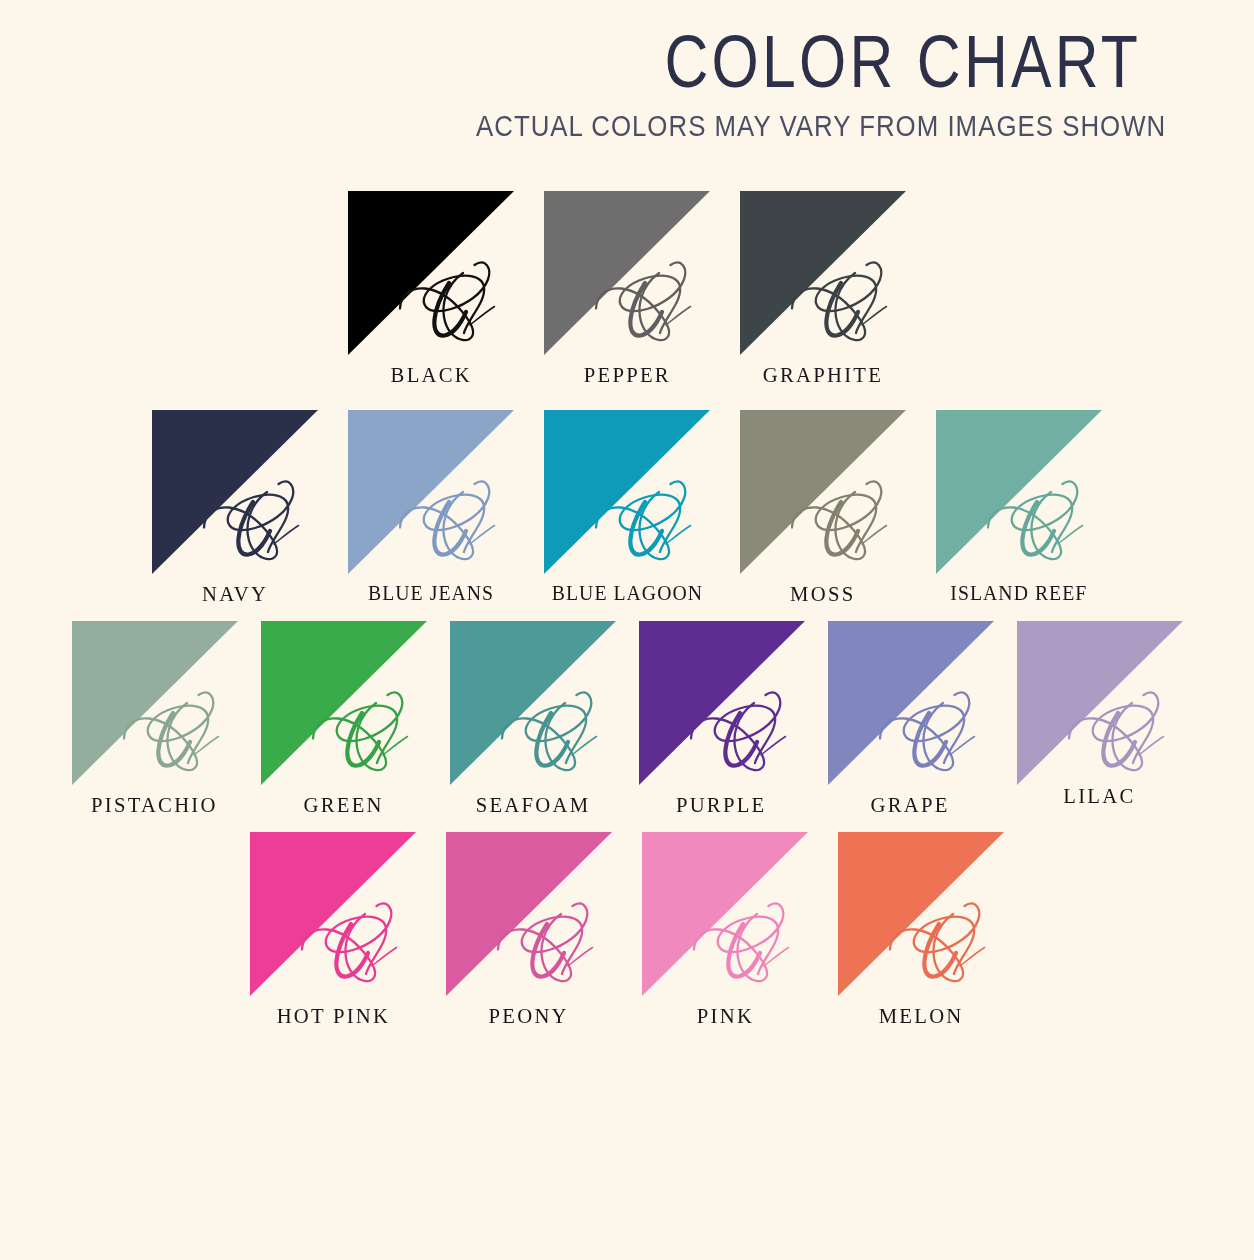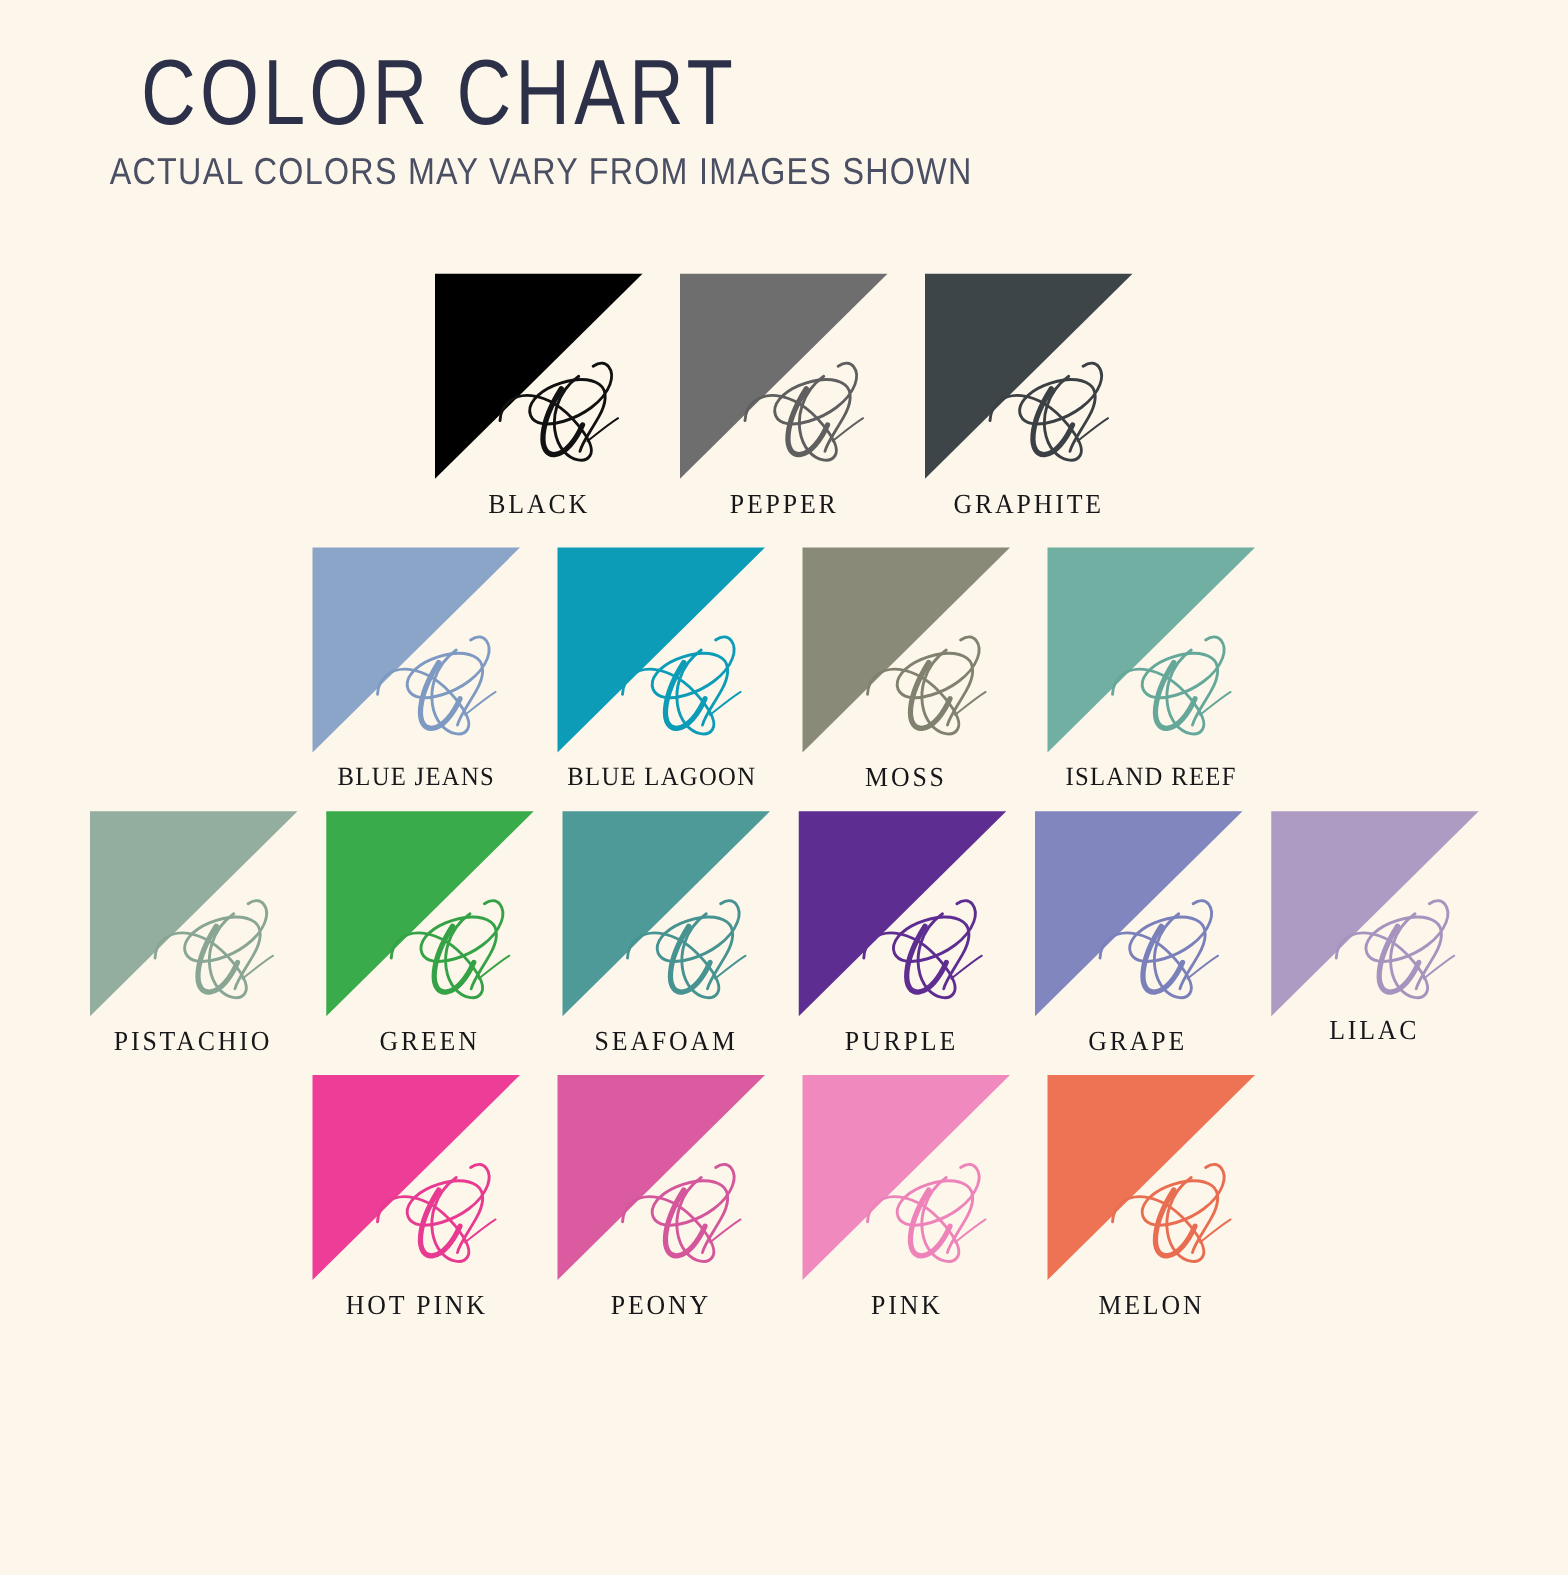--- a/index.html
+++ b/index.html
@@ -11,22 +11,22 @@
     width: 1254px;
     height: 1260px;
     background: #FDF6EB;
     font-family: "Liberation Serif", "DejaVu Serif", serif;
     overflow: hidden;
     position: relative;
   }
 
   
   .header {
-    text-align: left;
-    padding-top: 36px;
+    text-align: right;
+    padding-top: 24px;
   }
   .chart-title {
     font-family: "Liberation Sans", "DejaVu Sans", sans-serif;
     font-size: 74px;
     line-height: 1.02;
     letter-spacing: 4px;
     font-weight: 400;
     color: #2C3149;
     transform: scaleX(0.82);
     transform-origin: center center;
@@ -40,21 +40,21 @@
     font-weight: 400;
     color: #4A4F63;
     transform: scaleX(0.86);
     transform-origin: center center;
     margin: 10px 0 0 0;
     white-space: nowrap;
   }
 
   
   .grid {
-    margin-top: 64px;
+    margin-top: 48px;
     padding: 0 60px;
   }
   .swatch-row {
     display: flex;
     justify-content: center;
     align-items: flex-start;
     margin-bottom: 14px;
   }
   .swatch-row.row-first {
     margin-bottom: 22px;
@@ -148,20 +148,34 @@
             </g>
           </svg>
         </div>
         <div class="swatch-label">GRAPHITE</div>
       </div>
     </div>
     <div class="swatch-row">
       <div class="cell">
         <div class="tile">
           <svg viewBox="0 0 166 164" preserveAspectRatio="none">
+            <polygon points="0,0 166,0 0,164" fill="#2A3049"></polygon>
+            <g fill="none" stroke="#2A3049" stroke-linecap="round" stroke-linejoin="round">
+              <path d="M126.5 74.0 C137.5 66.5 144.0 77.5 140.0 88.5 C134.5 103.0 118.0 113.5 103.0 118.0 C90.0 122.0 79.5 120.5 76.5 113.5 C73.0 105.0 82.0 95.0 95.0 89.5 C110.0 83.2 124.0 83.0 131.5 88.5 C138.5 93.6 137.0 104.0 131.0 114.5 C124.0 126.8 117.5 135.5 116.0 142.0" stroke-width="2.3"></path>
+              <path d="M52.0 117.5 C52.5 104.0 63.5 96.0 77.0 97.5 C92.0 99.2 104.5 109.0 114.0 120.5 C122.5 130.8 127.5 140.0 124.0 145.5 C120.0 151.8 109.5 149.5 103.0 142.0 C95.5 133.3 93.5 119.0 97.5 106.0 C100.5 96.2 106.5 88.0 115.0 82.0" stroke-width="2.3"></path>
+              <path d="M101.0 92.0 C93.0 104.5 87.5 118.0 86.5 128.5 C85.5 139.5 89.5 145.5 96.5 144.5 C104.5 143.3 112.5 133.5 118.0 121.0" stroke-width="4.2"></path>
+              <path d="M122.0 134.0 C129.5 128.0 138.5 120.5 146.5 115.5" stroke-width="1.5"></path>
+            </g>
+          </svg>
+        </div>
+        <div class="swatch-label">NAVY</div>
+      </div>
+      <div class="cell">
+        <div class="tile">
+          <svg viewBox="0 0 166 164" preserveAspectRatio="none">
             <polygon points="0,0 166,0 0,164" fill="#8BA5C9"></polygon>
             <g fill="none" stroke="#7E9AC2" stroke-linecap="round" stroke-linejoin="round">
               <path d="M126.5 74.0 C137.5 66.5 144.0 77.5 140.0 88.5 C134.5 103.0 118.0 113.5 103.0 118.0 C90.0 122.0 79.5 120.5 76.5 113.5 C73.0 105.0 82.0 95.0 95.0 89.5 C110.0 83.2 124.0 83.0 131.5 88.5 C138.5 93.6 137.0 104.0 131.0 114.5 C124.0 126.8 117.5 135.5 116.0 142.0" stroke-width="2.3"></path>
               <path d="M52.0 117.5 C52.5 104.0 63.5 96.0 77.0 97.5 C92.0 99.2 104.5 109.0 114.0 120.5 C122.5 130.8 127.5 140.0 124.0 145.5 C120.0 151.8 109.5 149.5 103.0 142.0 C95.5 133.3 93.5 119.0 97.5 106.0 C100.5 96.2 106.5 88.0 115.0 82.0" stroke-width="2.3"></path>
               <path d="M101.0 92.0 C93.0 104.5 87.5 118.0 86.5 128.5 C85.5 139.5 89.5 145.5 96.5 144.5 C104.5 143.3 112.5 133.5 118.0 121.0" stroke-width="4.2"></path>
               <path d="M122.0 134.0 C129.5 128.0 138.5 120.5 146.5 115.5" stroke-width="1.5"></path>
             </g>
           </svg>
         </div>
         <div class="swatch-label tight">BLUE JEANS</div>

